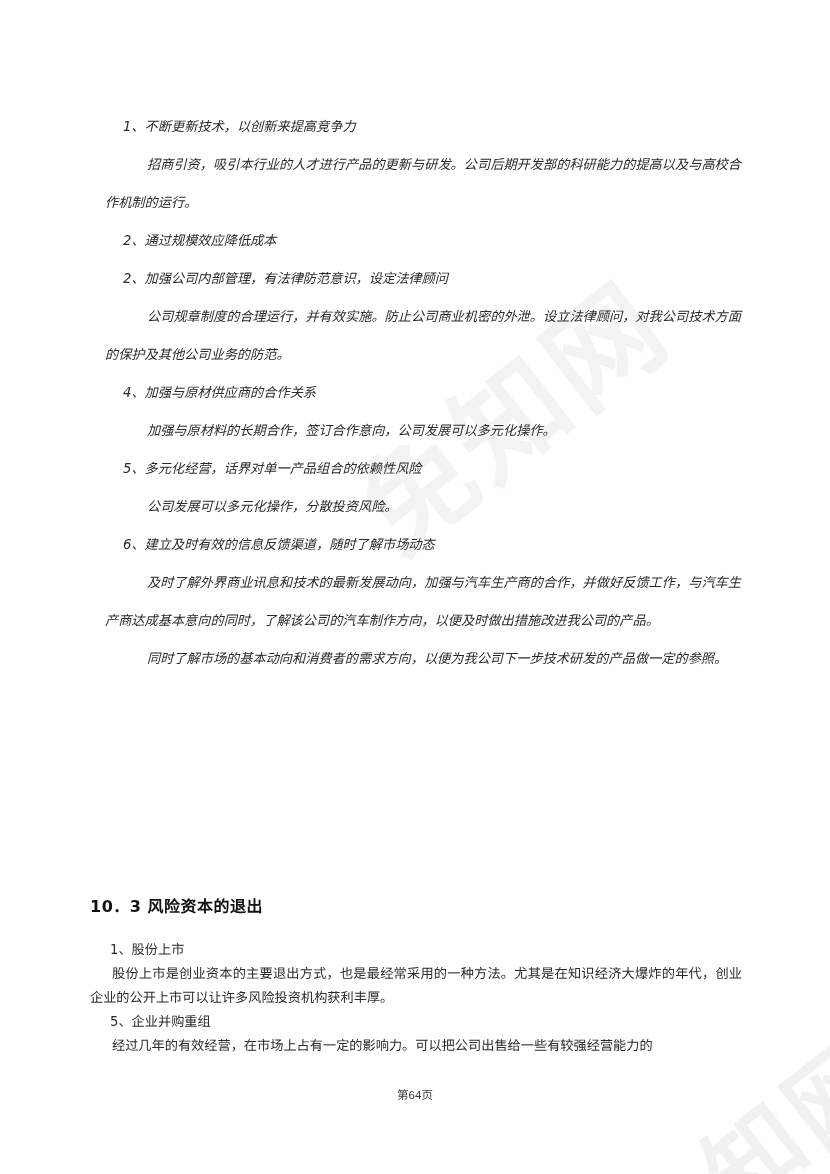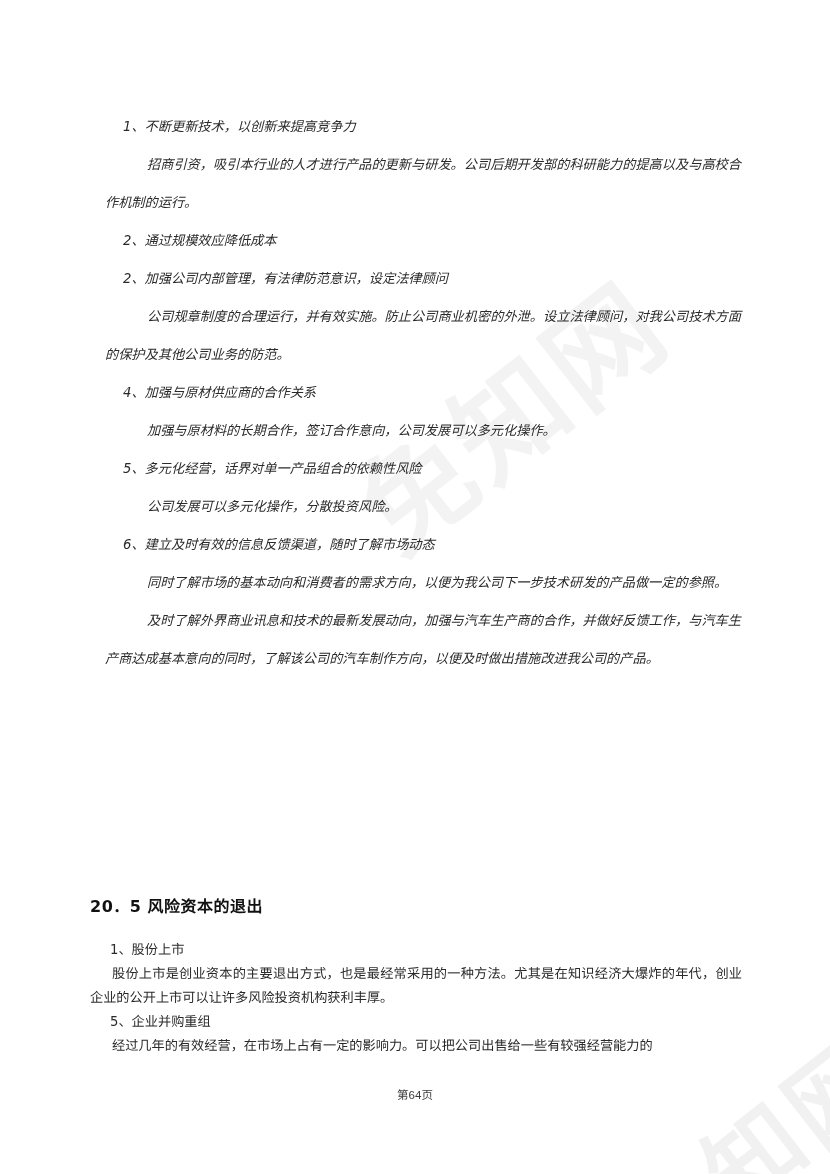--- a/index.html
+++ b/index.html
@@ -150,26 +150,26 @@
       <p class="line item">2、加强公司内部管理，有法律防范意识，设定法律顾问</p>
       <p class="para">公司规章制度的合理运行，并有效实施。防止公司商业机密的外泄。设立法律顾问，对我公司技术方面的保护及其他公司业务的防范。</p>
 
       <p class="line item">4、加强与原材供应商的合作关系</p>
       <p class="para">加强与原材料的长期合作，签订合作意向，公司发展可以多元化操作。</p>
 
       <p class="line item">5、多元化经营，话界对单一产品组合的依赖性风险</p>
       <p class="para">公司发展可以多元化操作，分散投资风险。</p>
 
       <p class="line item">6、建立及时有效的信息反馈渠道，随时了解市场动态</p>
+      <p class="para">及时了解外界商业讯息和技术的最新发展动向，加强与汽车生产商的合作，并做好反馈工作，与汽车生产商达成基本意向的同时，了解该公司的汽车制作方向，以便及时做出措施改进我公司的产品。</p>
       <p class="para">同时了解市场的基本动向和消费者的需求方向，以便为我公司下一步技术研发的产品做一定的参照。</p>
-      <p class="para">及时了解外界商业讯息和技术的最新发展动向，加强与汽车生产商的合作，并做好反馈工作，与汽车生产商达成基本意向的同时，了解该公司的汽车制作方向，以便及时做出措施改进我公司的产品。</p>
 
     </div>
 
-    <div class="section-heading">20．5  风险资本的退出</div>
+    <div class="section-heading">10．3  风险资本的退出</div>
 
     <div class="block-tight">
 
       <p class="line item">1、股份上市</p>
       <p class="para">股份上市是创业资本的主要退出方式，也是最经常采用的一种方法。尤其是在知识经济大爆炸的年代，创业企业的公开上市可以让许多风险投资机构获利丰厚。</p>
 
       <p class="line item">5、企业并购重组</p>
       <p class="para">经过几年的有效经营，在市场上占有一定的影响力。可以把公司出售给一些有较强经营能力的</p>
 
     </div>

